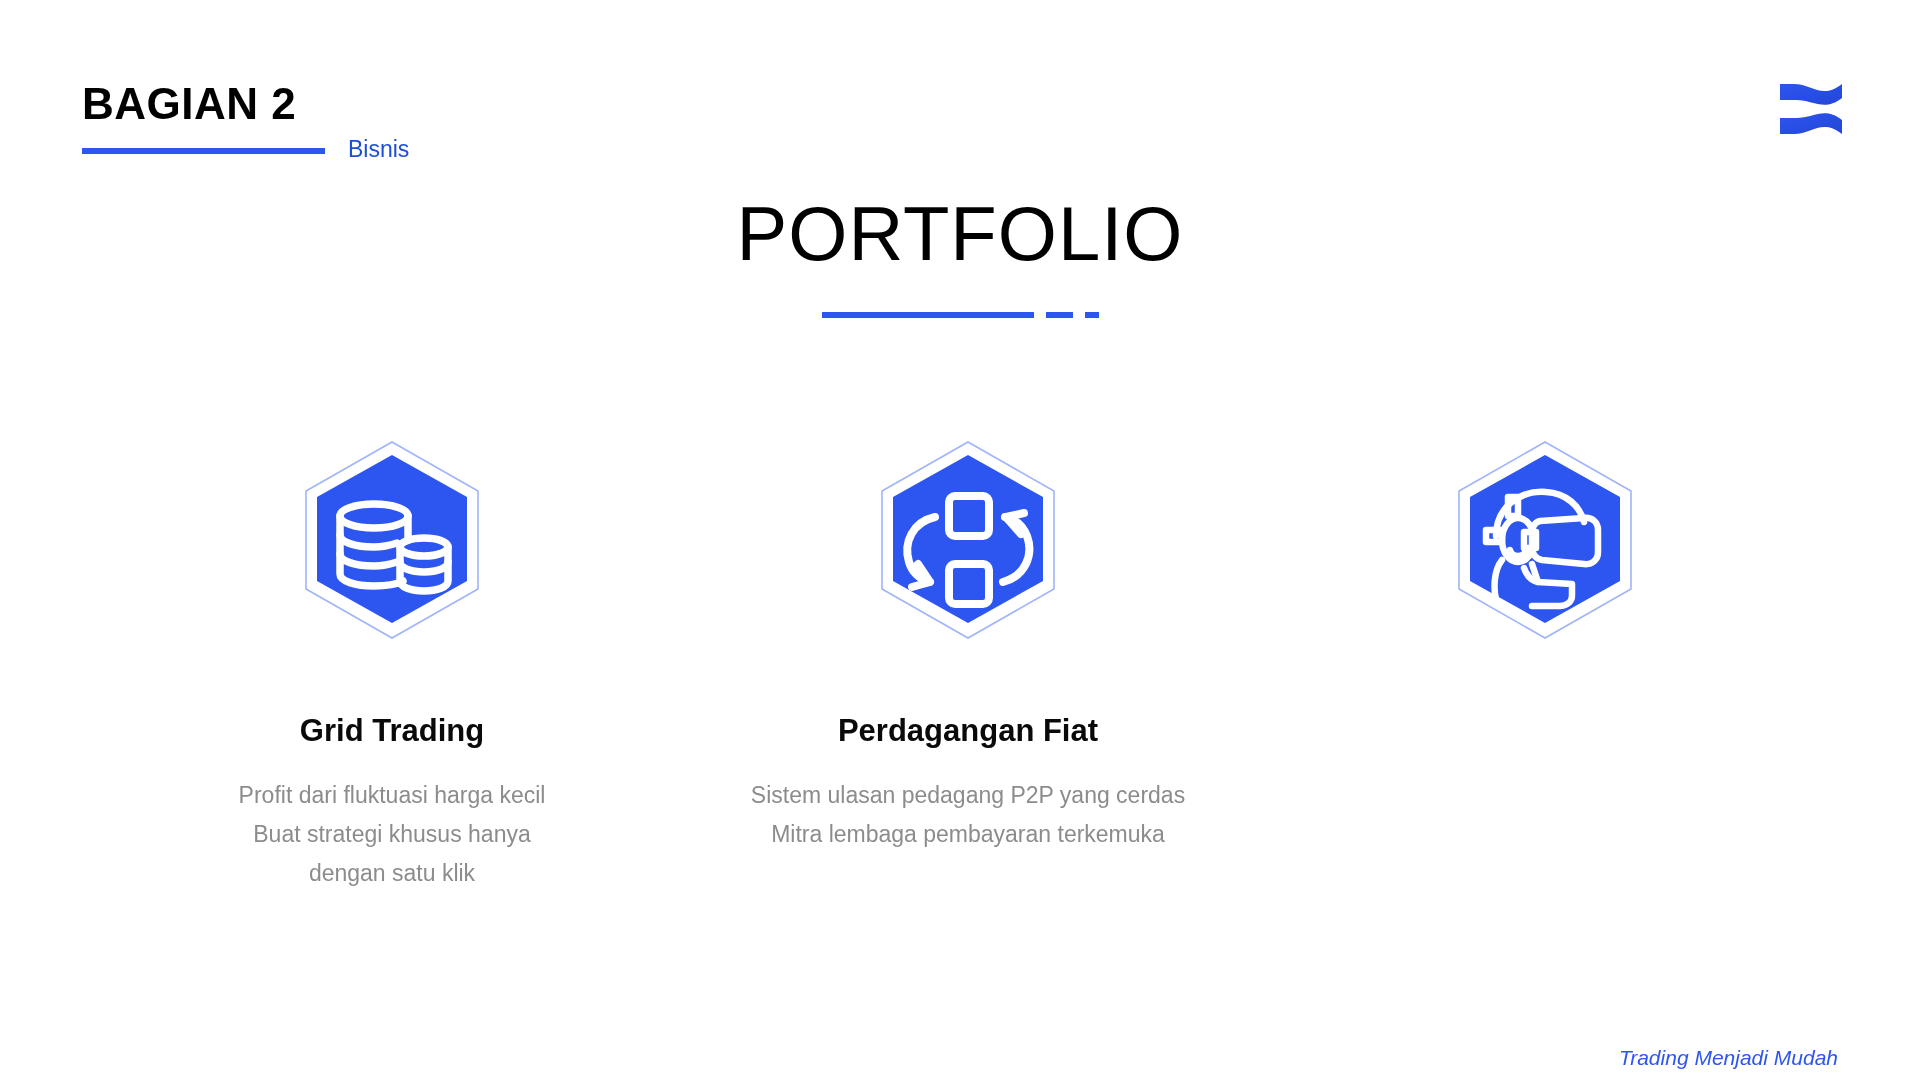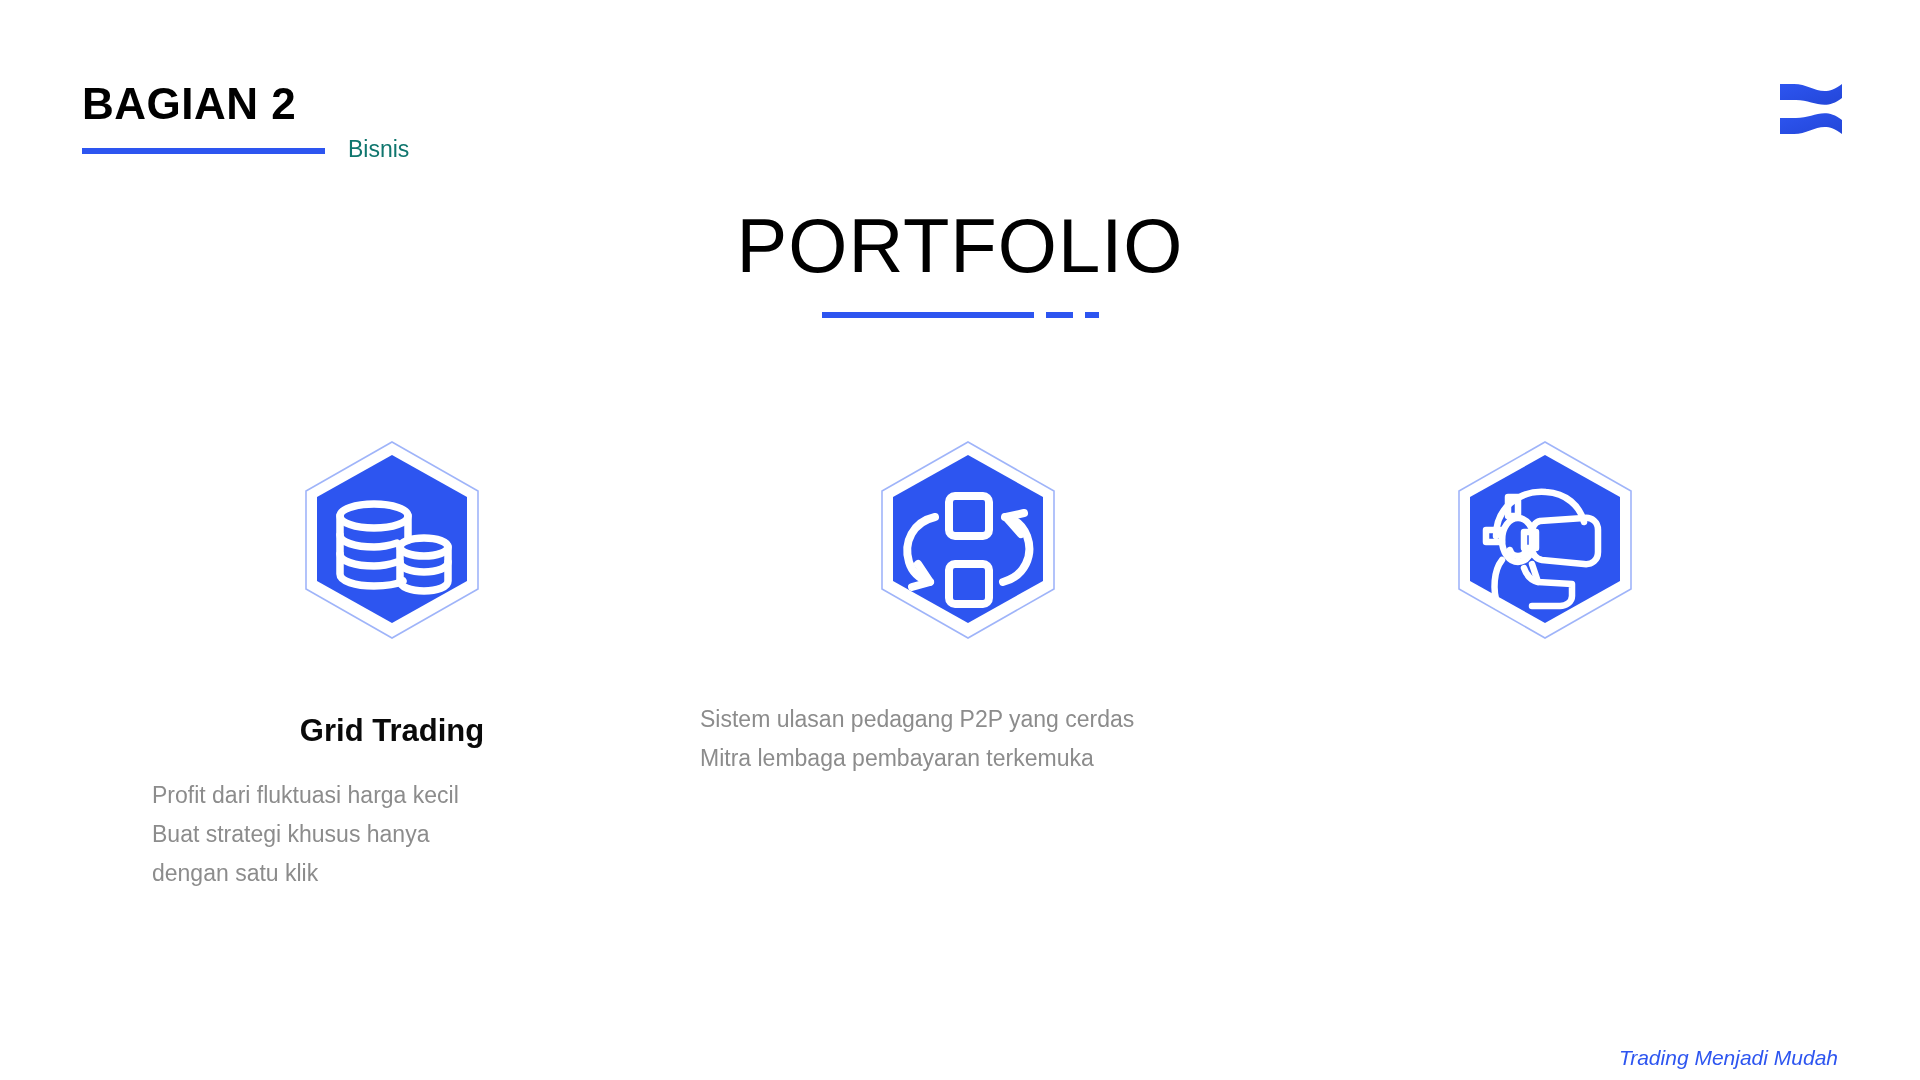--- a/index.html
+++ b/index.html
@@ -36,39 +36,39 @@
     top: 104px;
     width: 243px;
     height: 6px;
     background: #2d55f0;
   }
   .section-sub {
     position: absolute;
     left: 348px;
     top: 91px;
     font-size: 23px;
-    color: #0f766e;
+    color: #1d4ed8;
     line-height: 28px;
     white-space: nowrap;
   }
 
   
   .logo {
     position: absolute;
     left: 1778px;
     top: 34px;
     width: 66px;
     height: 62px;
   }
 
   
   .title {
     position: absolute;
     left: 0;
-    top: 158px;
+    top: 146px;
     width: 1920px;
     text-align: center;
     font-size: 76px;
     font-weight: 300;
     color: #000000;
     letter-spacing: 1px;
     line-height: 88px;
     white-space: nowrap;
   }
   .title-divider {
@@ -107,21 +107,21 @@
     margin-top: 38px;
     text-align: center;
     font-size: 31px;
     font-weight: bold;
     color: #0a0a0a;
     line-height: 38px;
     white-space: nowrap;
   }
   .card-desc {
     margin-top: 26px;
-    text-align: left;
+    text-align: center;
     font-size: 23px;
     color: #8c8c8c;
     line-height: 39px;
     white-space: pre-line;
   }
 
   
   .footer {
     position: absolute;
     right: 82px;
@@ -201,20 +201,21 @@
               <rect x="106" y="72" width="40" height="40" rx="6"></rect>
               <rect x="106" y="140" width="40" height="40" rx="6"></rect>
               <path d="M92 93 C70 98 60 118 66 138 C69 148 77 155 87 158"></path>
               <path d="M75 140 L87 158 L69 163"></path>
               <path d="M160 158 C182 152 191 131 184 112 C180 102 172 95 162 93"></path>
               <path d="M178 110 L163 93 L181 89"></path>
             </g>
           </svg>
         </div>
       </div>
+      <div class="card-title">Perdagangan Fiat</div>
       <div class="card-desc">Sistem ulasan pedagang P2P yang cerdas
 Mitra lembaga pembayaran terkemuka</div>
     </div>
 
     <div class="card card-3">
       <div class="hex-wrap">
         <div class="hex-stack">
           <svg class="hex-svg" width="250" height="250" viewBox="0 0 250 250" xmlns="http://www.w3.org/2000/svg">
             <polygon points="125,14 214,65 214,167 125,218 36,167 36,65" fill="none" stroke="#ffffff" stroke-width="12" opacity="0.85"></polygon>
             <polygon points="125,18 211,67 211,165 125,214 39,165 39,67" fill="none" stroke="#7f9bf7" stroke-width="1.6" opacity="0.75"></polygon>

